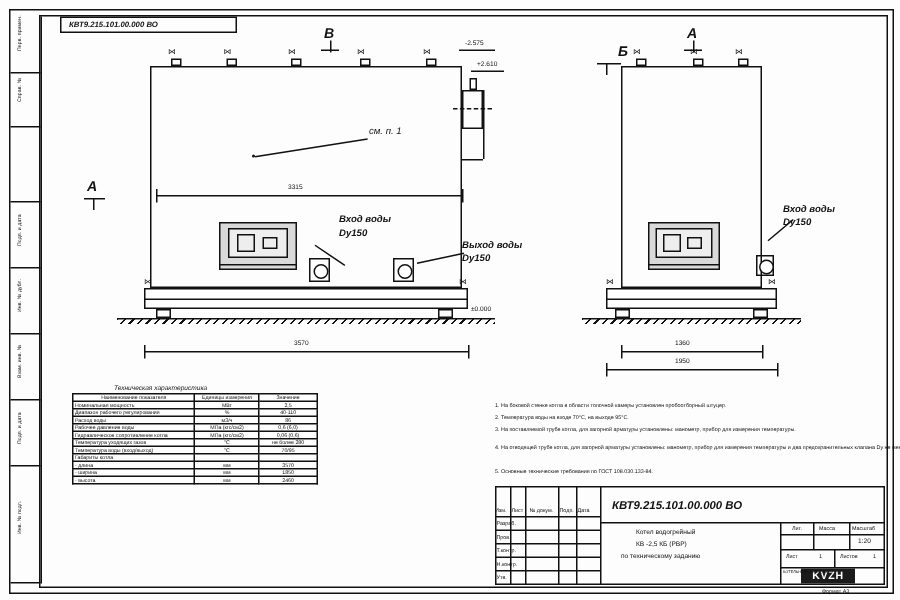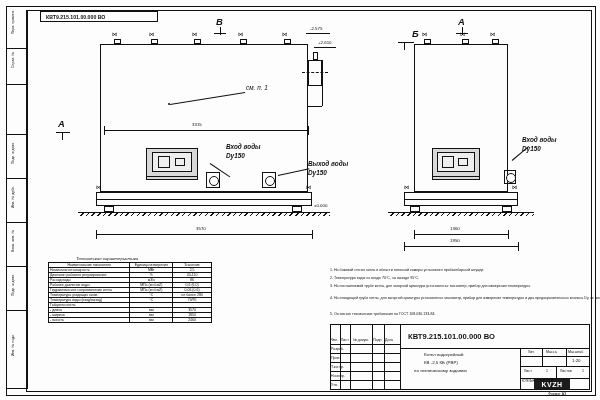--- a/index.html
+++ b/index.html
@@ -13,21 +13,21 @@
   .vtext{position:absolute;transform-origin:0 0;transform:rotate(-90deg);white-space:nowrap;font-size:3.4px;color:#111;letter-spacing:.1px;}
   .hline{position:absolute;background:#111;height:1px;}
   .vline{position:absolute;background:#111;width:1px;}
   .txt{position:absolute;color:#111;white-space:nowrap;}
   .f3{font-size:3.6px;}
   .f4{font-size:4.4px;}
   .f5{font-size:5.2px;}
   .f6{font-size:6.4px;}
   .f7{font-size:7.6px;}
   .f9{font-size:9.4px;}
-  .b{font-weight:bold;}
+  .b{font-weight:bold;font-style:italic;}
   .i{font-style:italic;}
   
   .rectline{position:absolute;border:1px solid #111;box-sizing:border-box;}
   .rectline2{position:absolute;border:1.4px solid #111;box-sizing:border-box;}
   .dash{position:absolute;border-top:1px dashed #111;}
   .boxfill{position:absolute;background:#d9d9d9;border:1px solid #111;box-sizing:border-box;}
   .boxfill2{position:absolute;background:#eeeeee;border:1px solid #111;box-sizing:border-box;}
   .dot{position:absolute;border-radius:50%;background:#111;}
   
   table{border-collapse:collapse;position:absolute;}

